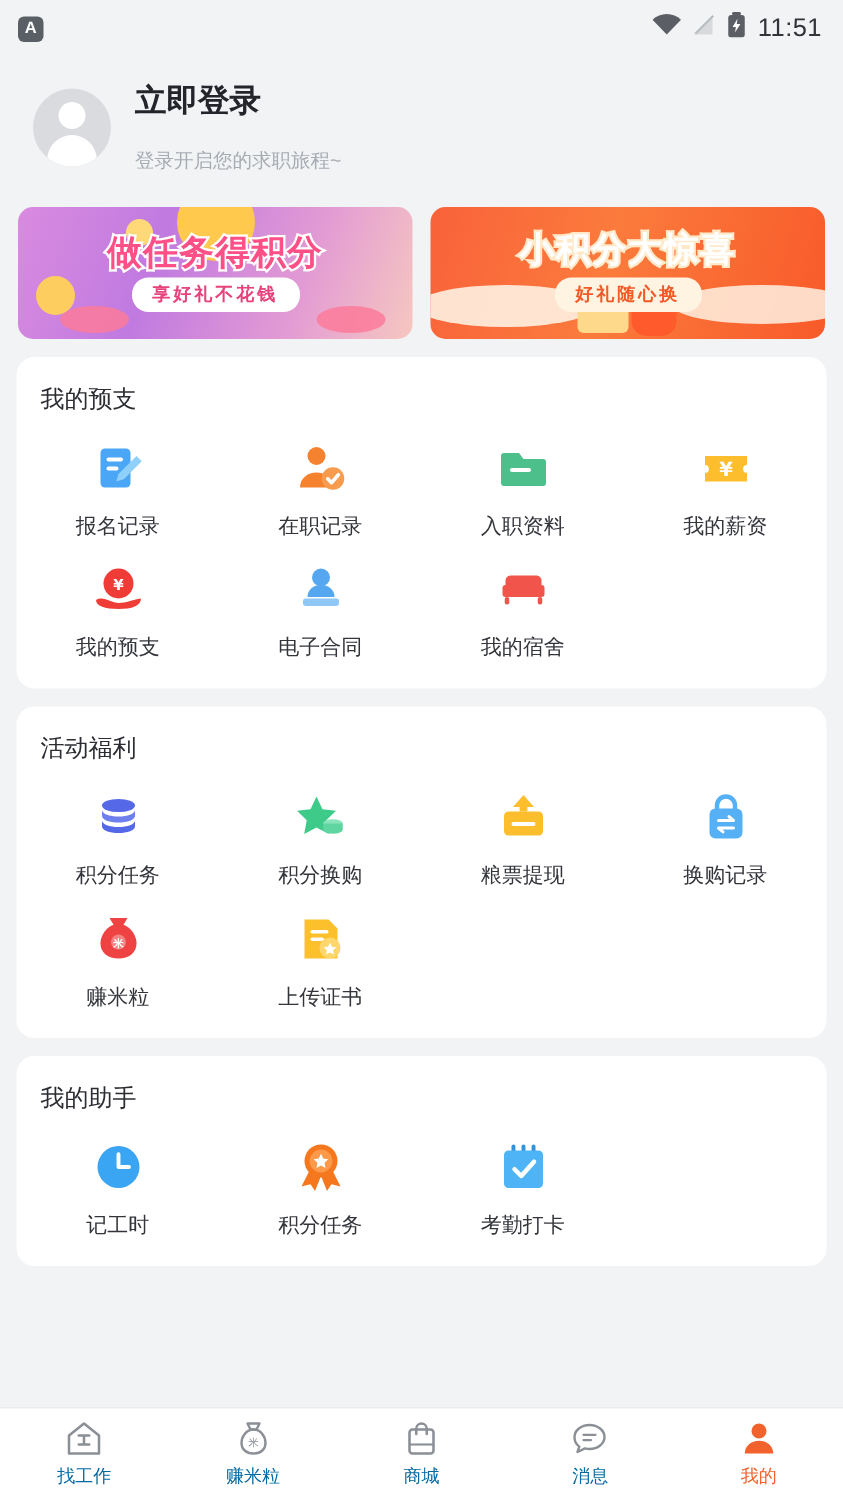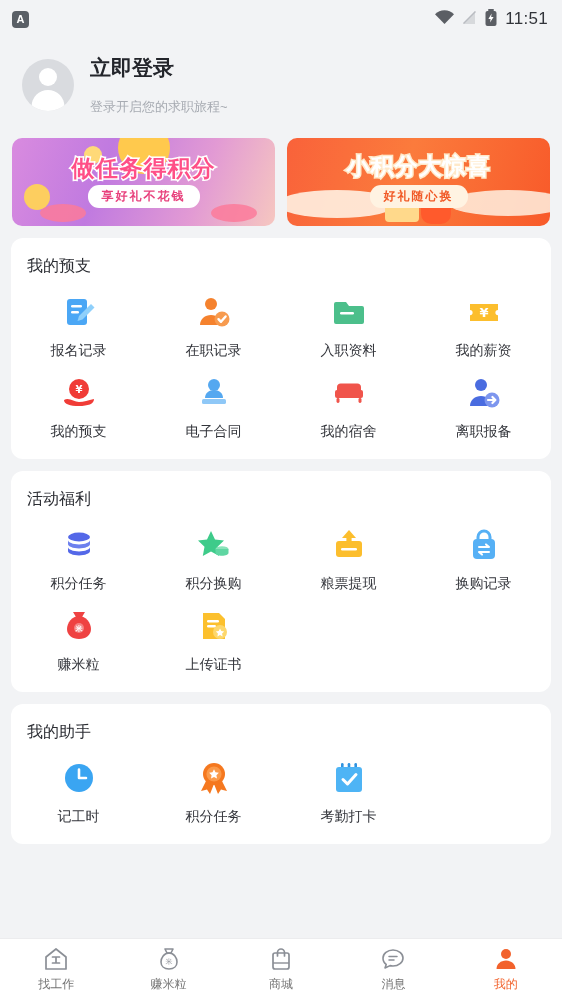--- a/index.html
+++ b/index.html
@@ -93,21 +93,21 @@
   
   .tabbar {
     position: absolute; left: 0; bottom: 0; width: 562px; height: 62px;
     background: #fff; border-top: 1px solid #ececee;
     display: flex; align-items: center;
   }
   .tab {
     flex: 1; display: flex; flex-direction: column;
     align-items: center; gap: 4px;
   }
-  .tab-label { font-size: 12px; color: #737373; }
+  .tab-label { font-size: 12px; color: #0369a1; }
   .tab.active .tab-label { color: #f2622c; }
   .tab svg { width: 26px; height: 26px; display: block; }
   .scroll-clip { height: 938px; overflow: hidden; }
 </style>
 </head>
 <body>
 
 <div class="screen">
 
   <div class="statusbar">
@@ -242,31 +242,20 @@
             <svg viewBox="0 0 34 34">
                 <path d="M5 11c0-2 1.6-3.4 3.6-3.4h16.8C27.4 7.6 29 9 29 11v3H5Z" fill="#f0544b"></path>
                 <rect x="3" y="14" width="28" height="8" rx="2" fill="#f0544b"></rect>
                 <rect x="4.5" y="22" width="3" height="5" rx="1.4" fill="#f0544b"></rect>
                 <rect x="26.5" y="22" width="3" height="5" rx="1.4" fill="#f0544b"></rect>
               </svg>
           </span>
           <span class="cell-label">我的宿舍</span>
         </div>
 
-        <div class="cell">
-          <span class="ico">
-            <svg viewBox="0 0 34 34">
-                <circle cx="14" cy="9" r="6" fill="#4a6ce0"></circle>
-                <path d="M3 30c0-6 5-10 11-10s11 4 11 10Z" fill="#4a6ce0"></path>
-                <circle cx="25" cy="24" r="7.5" fill="#7d96ee"></circle>
-                <path d="M21 24h7m-2.6-3 3 3-3 3" stroke="#fff" stroke-width="2.2" fill="none" stroke-linecap="round" stroke-linejoin="round"></path>
-              </svg>
-          </span>
-          <span class="cell-label">离职报备</span>
-        </div>
       </div>
     </div>
 
     <div class="card">
       <div class="card-title">活动福利</div>
       <div class="grid">
 
         <div class="cell">
           <span class="ico">
             <svg viewBox="0 0 34 34">

